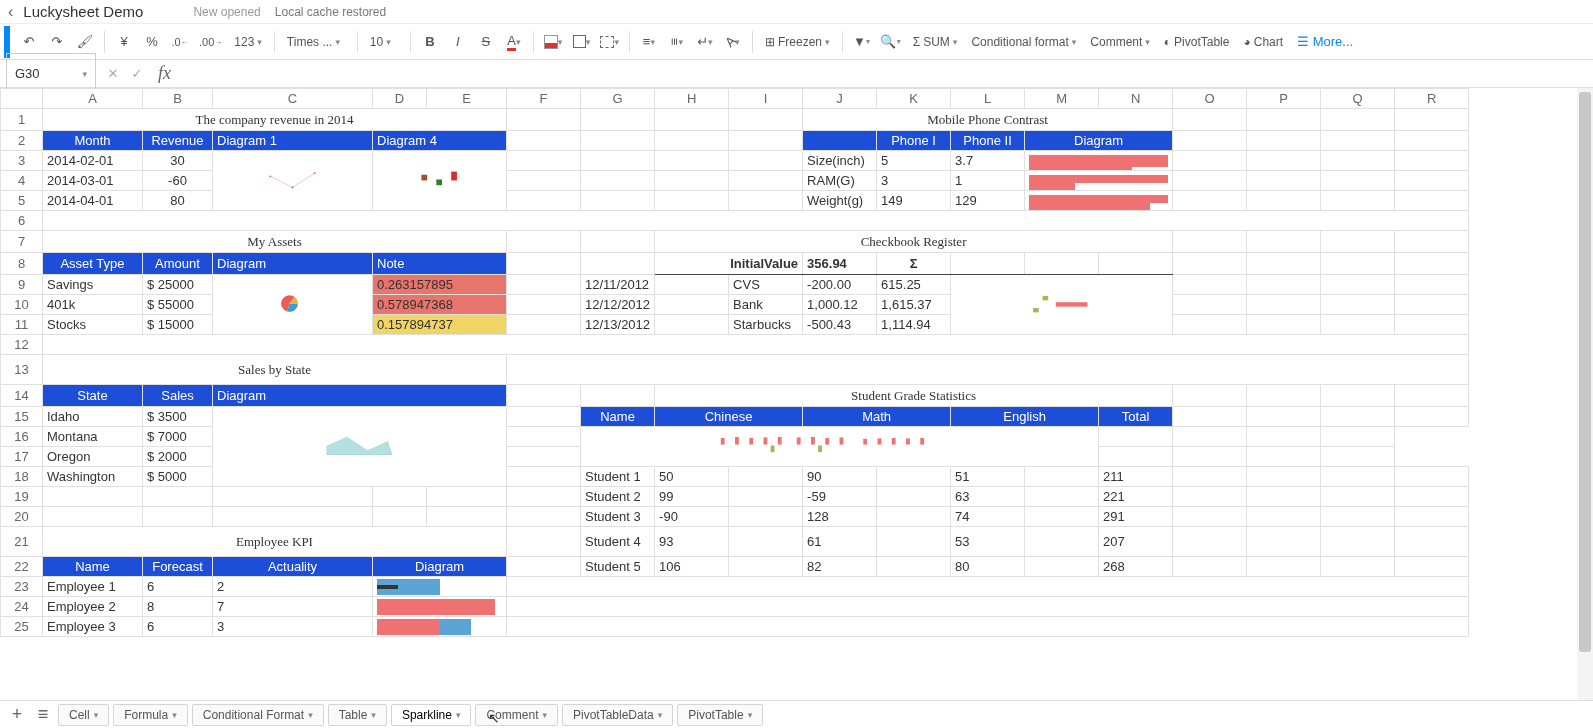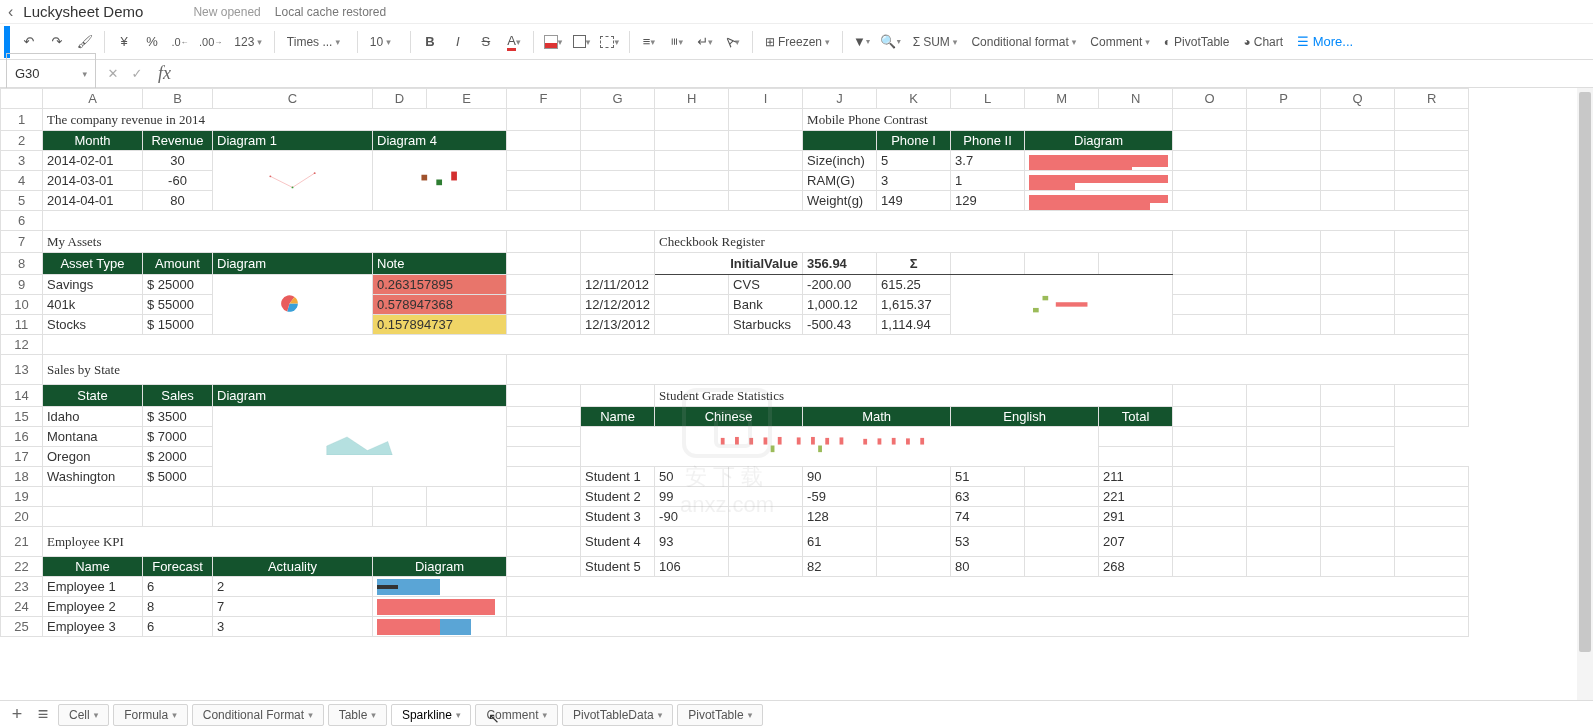--- a/index.html
+++ b/index.html
@@ -24,22 +24,22 @@
 .sheet-area { position: relative; height: 618px; overflow: hidden; }
 .grid { position: absolute; left: 0; top: 0; border-collapse: collapse; }
 .grid th, .grid td { border: 1px solid #e0e0e0; font-weight: normal; height: 20px; padding: 0 4px; font-size: 13px; white-space: nowrap; overflow: hidden; vertical-align: middle; }
 .grid th { background: #fff; color: #666; text-align: center; position: sticky; }
 .corner { width: 42px; background: #fff !important; }
 .rowh { width: 42px; text-align: center; background: #fff; color: #666; }
 .col-A { width: 100px; } .col-B { width: 70px; } .col-C { width: 160px; } .col-D { width: 54px; } .col-E { width: 80px; }
 .col-F { width: 74px; } .col-G { width: 74px; } .col-H { width: 74px; } .col-I { width: 74px; } .col-J { width: 74px; }
 .col-K { width: 74px; } .col-L { width: 74px; } .col-M { width: 74px; } .col-N { width: 74px; } .col-O { width: 74px; }
 .col-P { width: 74px; } .col-Q { width: 74px; } .col-R { width: 74px; }
-.hdr-orange { background: #14532d; color: #fff; font-weight: bold; text-align: center; }
-.hdr-big { font-size: 17px; font-family: 'Times New Roman', serif; }
+.hdr-orange { background: #1d4ed8; color: #fff; font-weight: bold; text-align: center; }
+.hdr-big { font-size: 17px; text-align: center; font-family: 'Times New Roman', serif; }
 .ta-l { text-align: left; } .ta-c { text-align: center; } .ta-r { text-align: right; }
 .note-red { background: #e8756b; color: #333; }
 .note-yel { background: #f0d566; color: #333; margin-top: 8px; }
 .rowtall { height: 22px; }
 .rowtall2 { height: 30px; }
 .spark { position: relative; height: 18px; width: 100%; }
 .spark-seg { position: absolute; top: 3px; height: 12px; }
 .scrollv { position: absolute; right: 0; top: 88px; width: 16px; bottom: 28px; background: #f4f4f4; }
 .scrollv-thumb { position: absolute; right: 2px; width: 12px; background: #c8c8c8; border-radius: 2px; }
 .sheettabs { position: absolute; bottom: 0; left: 0; right: 0; height: 28px; display: flex; align-items: center; border-top: 1px solid #ddd; background: #fff; padding: 0 6px; gap: 4px; }
@@ -623,25 +623,20 @@
             <div class="spark">
               <div class="spark-seg" style="left:0;width:50%;background:#f07171;height:16px;top:1px"></div>
               <div class="spark-seg" style="left:50%;width:25%;background:#5aa5d6;height:16px;top:1px"></div>
             </div>
           </td>
 <td colspan="13"></td>
         </tr>
 </tbody>
 </table>
 
-<div class="watermark">
-  <div class="wbox"></div>
-  <div style="letter-spacing:6px">安下载</div>
-  <div>anxz.com</div>
-</div>
 </div>
 
 <div class="scrollv">
   <div class="scrollv-thumb" style="top:4px;height:560px"></div>
 </div>
 
 <div class="sheettabs">
   <span class="st-btn">+</span>
   <span class="st-btn">≡</span>
   <div class="tab">

